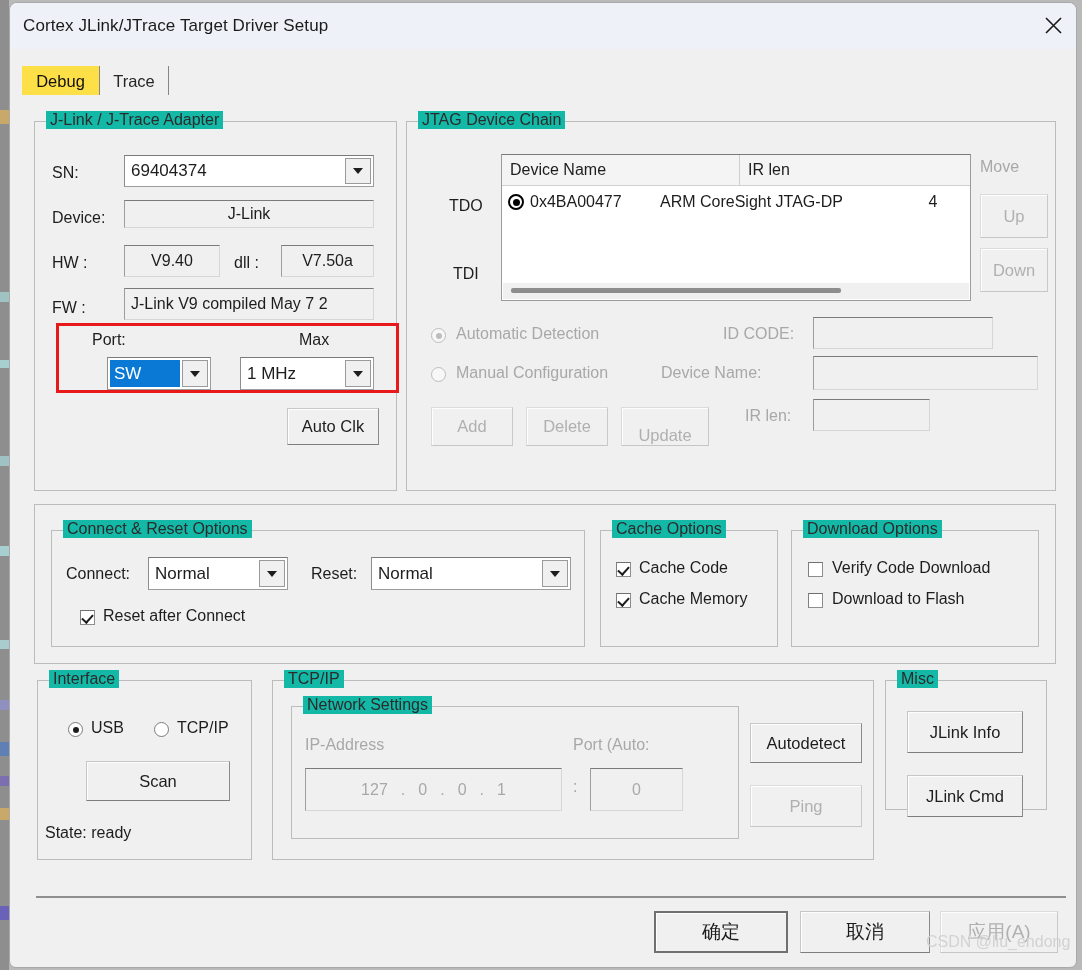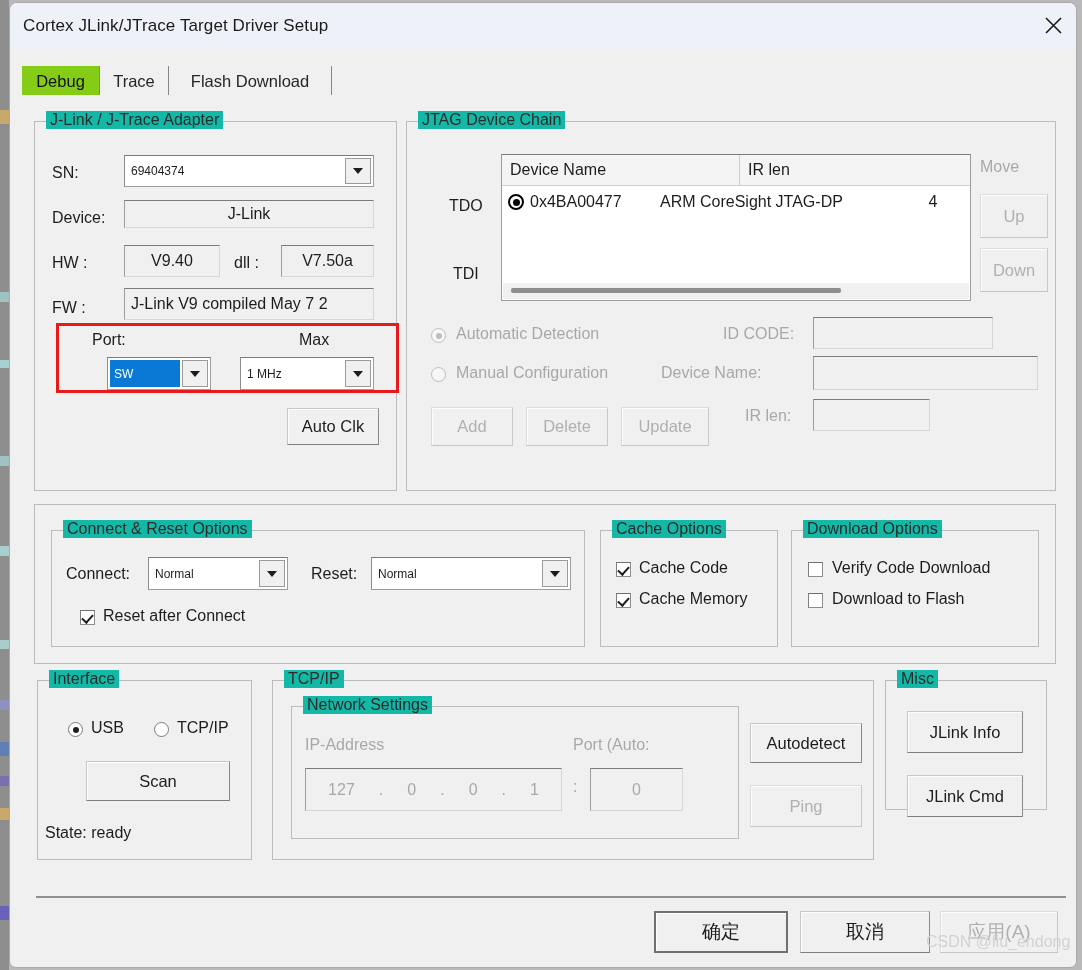--- a/index.html
+++ b/index.html
@@ -42,21 +42,21 @@
   .tab{
     position:absolute;top:0;height:30px;
     box-sizing:border-box;
     font-size:16.5px;color:#262626;
     display:flex;align-items:center;justify-content:center;
     background:#f0f0f0;
     border-right:1px solid #868686;
     padding:0 10px;
   }
   .tab.sel{
-    background:#84cc16;color:#111;
+    background:#fde047;color:#111;
     border-right:1px solid #868686;
   }
   .tabline{position:absolute;left:12px;top:92px;width:1040px;height:1px;background:#f0f0f0;}
   
   .gb{position:absolute;box-sizing:border-box;border:1px solid #bcbcbc;}
   .gb>.lg{
     position:absolute;top:-11px;left:11px;
     background:#14b8a6;padding:0 4px;
     font-size:16px;color:#2b2b2b;white-space:nowrap;
   }
@@ -79,21 +79,21 @@
   .field.dimtxt{color:#aaa;}
   
   .combo{
     position:absolute;box-sizing:border-box;
     background:#fff;
     border:1px solid #9c9c9c;
     border-top-color:#7a7a7a;border-left-color:#8d8d8d;
     display:flex;align-items:center;
   }
   .combo .val{
-    flex:1;font-size:12px;color:#1d1d1d;
+    flex:1;font-size:17px;color:#1d1d1d;
     padding:0 6px;white-space:nowrap;overflow:hidden;
     display:flex;align-items:center;height:100%;
     box-sizing:border-box;
   }
   .combo .val.hi{background:#0a79d6;color:#fff;margin:2px;height:calc(100% - 4px);padding:0 4px;}
   .combo .arw{
     width:26px;height:calc(100% - 4px);margin:2px 2px 2px 0;
     background:#f0f0f0;border:1px solid #9a9a9a;
     display:flex;align-items:center;justify-content:center;
     box-sizing:border-box;
@@ -197,23 +197,20 @@
         </svg>
     </div>
   </div>
 
   <div class="tabstrip">
     <div class="tab sel" style="left:0;width:78px;">
       <span>Debug</span>
     </div>
     <div class="tab" style="left:78px;width:69px;">
       <span>Trace</span>
-    </div>
-    <div class="tab" style="left:147px;width:163px;">
-      <span>Flash Download</span>
     </div>
   </div>
   <div class="tabline"></div>
 
   <div class="gb" style="left:24px;top:118px;width:363px;height:370px;">
     <div class="lg">J-Link / J-Trace Adapter</div>
 
     <div class="lbl" style="left:17px;top:42px;">SN:</div>
     <div class="combo" style="left:89px;top:33px;width:250px;height:32px;">
       <div class="val">69404374</div>
@@ -307,21 +304,21 @@
     <div class="field" style="left:406px;top:277px;width:117px;height:32px;">
       <span></span>
     </div>
 
     <div class="btn dim" style="left:24px;top:285px;width:82px;height:39px;">
       <span>Add</span>
     </div>
     <div class="btn dim" style="left:119px;top:285px;width:82px;height:39px;">
       <span>Delete</span>
     </div>
-    <div class="btn dim" style="left:214px;top:285px;width:88px;height:39px;">
+    <div class="btn dim" style="left:214px;top:285px;width:88px;height:39px;align-items:flex-end;">
       <span>Update</span>
     </div>
   </div>
 
   <div class="gb" style="left:24px;top:501px;width:1022px;height:160px;"></div>
 
   <div class="gb" style="left:41px;top:527px;width:534px;height:117px;">
     <div class="lg">Connect &amp; Reset Options</div>
     <div class="lbl" style="left:14px;top:34px;">Connect:</div>
     <div class="combo" style="left:96px;top:26px;width:140px;height:33px;">
@@ -366,21 +363,21 @@
   </div>
 
   <div class="gb" style="left:262px;top:677px;width:602px;height:180px;">
     <div class="lg">TCP/IP</div>
 
     <div class="gb" style="left:18px;top:25px;width:448px;height:133px;">
       <div class="lg">Network Settings</div>
       <div class="lbl dim" style="left:13px;top:29px;width:92px;overflow:hidden;">IP-Address</div>
       <div class="lbl dim" style="left:281px;top:29px;">Port (Auto:</div>
 
-      <div class="field" style="left:13px;top:61px;width:257px;height:43px;justify-content:center;gap:24px;">
+      <div class="field" style="left:13px;top:61px;width:257px;height:43px;justify-content:center;gap:13px;">
         <span class="ipseg">127</span>
         <span class="ipseg">.</span>
         <span class="ipseg">0</span>
         <span class="ipseg">.</span>
         <span class="ipseg">0</span>
         <span class="ipseg">.</span>
         <span class="ipseg">1</span>
       </div>
       <div class="lbl dim" style="left:281px;top:71px;">:</div>
       <div class="field ctr dimtxt" style="left:298px;top:61px;width:93px;height:43px;">

